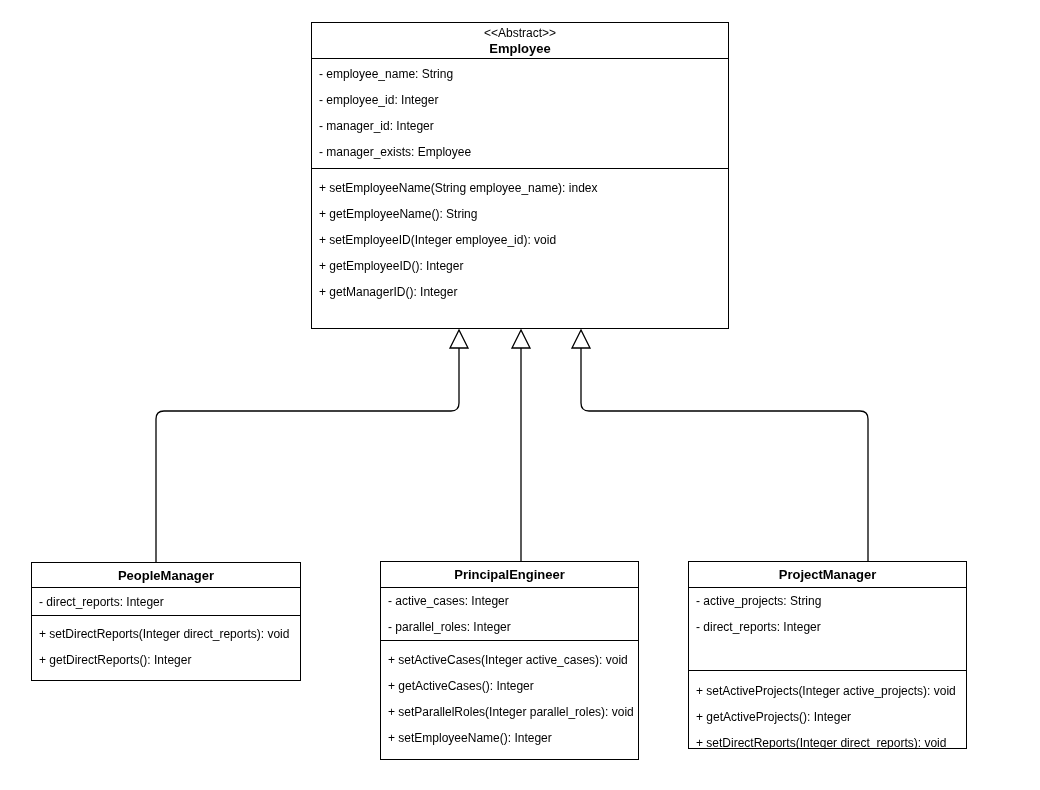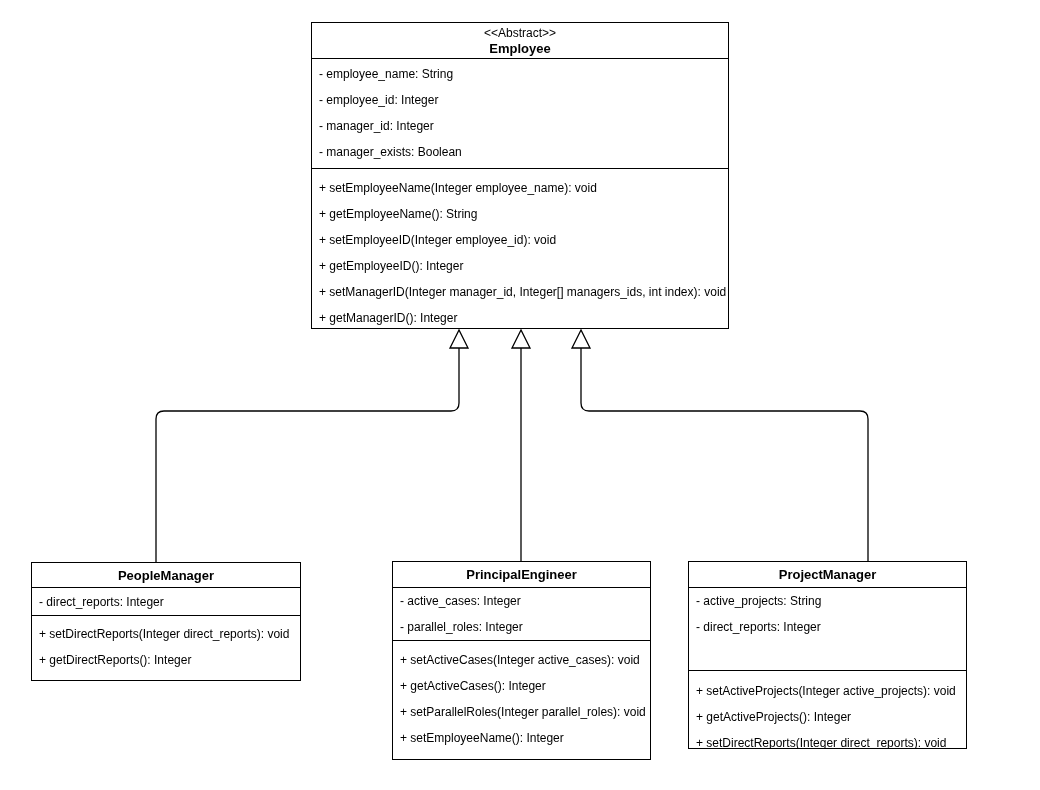--- a/index.html
+++ b/index.html
@@ -74,46 +74,45 @@
 
   <div class="uml-class" style="left:311px; top:22px; width:418px; height:307px;">
     <div class="uml-title" style="height:35px;">
       <div class="uml-stereotype">&lt;&lt;Abstract&gt;&gt;</div>
       <div>Employee</div>
     </div>
     <div class="compartment" style="height:110px; padding-top:2px;">
       <div class="row">- employee_name: String</div>
       <div class="row">- employee_id: Integer</div>
       <div class="row">- manager_id: Integer</div>
-      <div class="row">- manager_exists: Boolean</div>
+      <div class="row">- manager_exists: Employee</div>
     </div>
     <div class="compartment grow" style="padding-top:6px;">
-      <div class="row">+ setEmployeeName(Integer employee_name): void</div>
+      <div class="row">+ setEmployeeName(String employee_name): index</div>
       <div class="row">+ getEmployeeName(): String</div>
       <div class="row">+ setEmployeeID(Integer employee_id): void</div>
       <div class="row">+ getEmployeeID(): Integer</div>
-      <div class="row">+ setManagerID(Integer manager_id, Integer[] managers_ids, int index): void</div>
       <div class="row">+ getManagerID(): Integer</div>
     </div>
   </div>
 
   <div class="uml-class" style="left:31px; top:562px; width:270px; height:119px;">
     <div class="uml-title" style="height:24px;">
       <div>PeopleManager</div>
     </div>
     <div class="compartment" style="height:28px; padding-top:1px;">
       <div class="row">- direct_reports: Integer</div>
     </div>
     <div class="compartment grow" style="padding-top:5px;">
       <div class="row">+ setDirectReports(Integer direct_reports): void</div>
       <div class="row">+ getDirectReports(): Integer</div>
     </div>
   </div>
 
-  <div class="uml-class" style="left:392px; top:561px; width:259px; height:199px;">
+  <div class="uml-class" style="left:380px; top:561px; width:259px; height:199px;">
     <div class="uml-title" style="height:25px;">
       <div>PrincipalEngineer</div>
     </div>
     <div class="compartment" style="height:53px; padding-top:0px;">
       <div class="row">- active_cases: Integer</div>
       <div class="row">- parallel_roles: Integer</div>
     </div>
     <div class="compartment grow" style="padding-top:6px;">
       <div class="row">+ setActiveCases(Integer active_cases): void</div>
       <div class="row">+ getActiveCases(): Integer</div>

